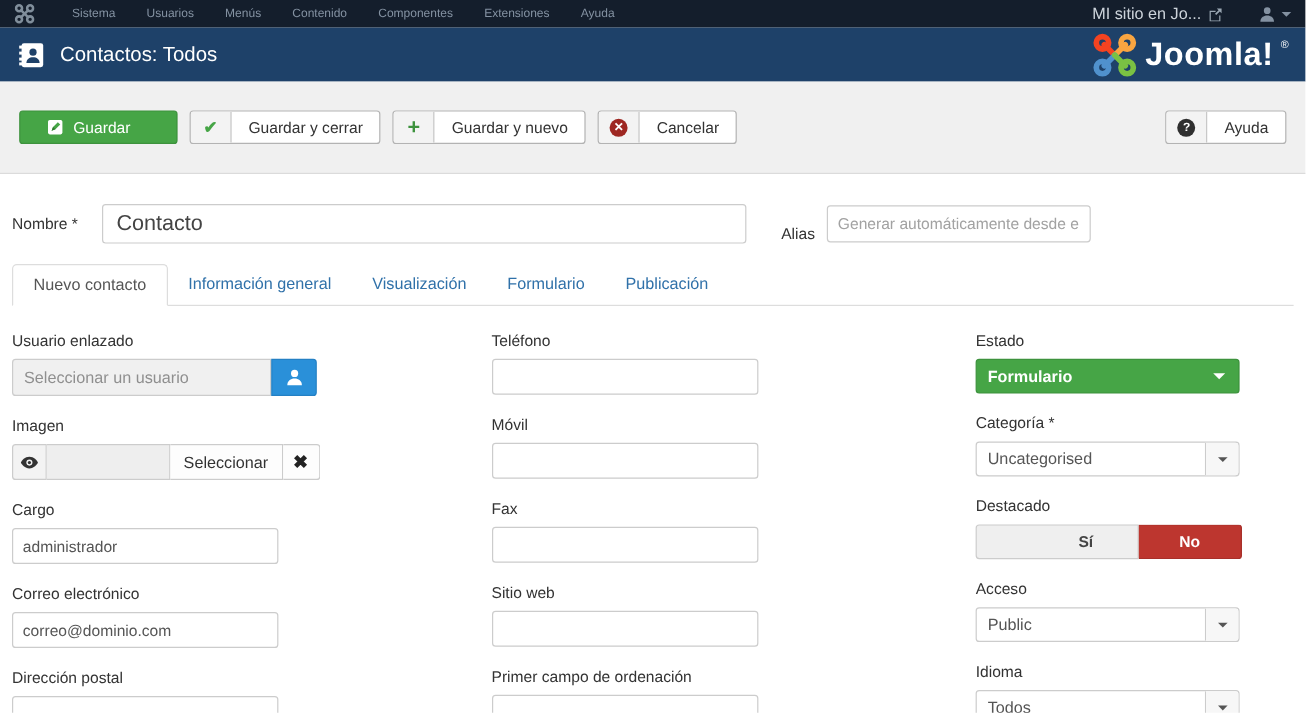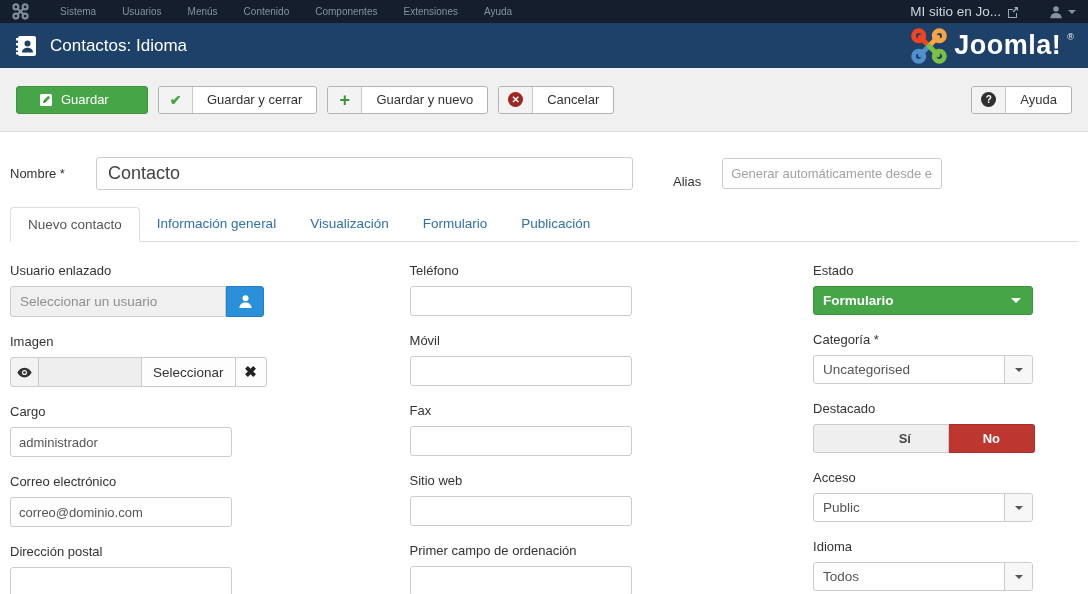--- a/index.html
+++ b/index.html
@@ -18,36 +18,36 @@
   .caret { width:0; height:0; border-left:4px solid transparent; border-right:4px solid transparent; border-top:4px solid #8492a2; }
 
   
   .pageheader { height:45px; background:#1e4169; display:flex; align-items:center; padding:0 14px; }
   .pagetitle { color:#fff; font-size:17px; margin-left:12px; }
   .logo { margin-left:auto; display:flex; align-items:center; gap:6px; }
   .logo-text { color:#fff; font-size:27px; font-weight:700; letter-spacing:0.5px; }
   .logo-reg { color:#fff; font-size:9px; vertical-align:top; position:relative; top:-9px; }
 
   
-  .toolbar { height:64px; background:#f0f0f0; border-bottom:1px solid #dbdbdb; display:flex; align-items:center; padding:0 16px; }
+  .toolbar { height:77px; background:#f0f0f0; border-bottom:1px solid #dbdbdb; display:flex; align-items:center; padding:0 16px; }
   .btn-group { display:flex; gap:10px; }
   .btn { display:flex; align-items:stretch; height:28px; border:1px solid #b3b3b3; border-radius:3px; background:#fff; cursor:pointer; overflow:hidden; }
   .btn .ico { display:flex; align-items:center; justify-content:center; width:34px; border-right:1px solid #c8c8c8; background:#f3f3f3; }
   .btn .lbl { display:flex; align-items:center; padding:0 14px; font-size:13px; color:#333; }
   .btn-success { background:#46a546; border-color:#3d923d; width:132px; }
   .btn-success .ico { border-right:none; background:transparent; width:auto; padding-left:22px; }
   .btn-success .lbl { color:#fff; padding-left:8px; }
   .btn-help { margin-left:auto; }
   .circle-ico { width:15px; height:15px; border-radius:50%; display:flex; align-items:center; justify-content:center; color:#fff; font-size:10px; font-weight:bold; }
   .check-glyph { color:#46a546; font-size:14px; font-weight:bold; }
   .plus-glyph { color:#3d923d; font-size:18px; font-weight:bold; line-height:1; }
 
   
   .form-area { padding:0 10px; }
-  .name-row { display:flex; align-items:center; margin-top:25px;gap:11px; }
+  .name-row { display:flex; align-items:center; margin-top:25px; }
   .fld-label { font-size:13px; color:#333; }
   .name-row .nlabel { width:75px; }
   .input { border:1px solid #ccc; border-radius:3px; color:#555; font-family:"Liberation Sans",sans-serif; font-size:13px; padding:0 8px; background:#fff; }
   .name-input { width:537px; height:33px; font-size:18px; color:#444; padding:0 11px; }
   .alias-label { margin-left:29px;margin-top:16px; }
   .alias-input { width:220px; height:31px; margin-left:10px; }
   .input::placeholder { color:#a2a2a2; }
 
   
   .tabs { display:flex; margin-top:17px; border-bottom:1px solid #ddd; padding-left:0; }
@@ -132,21 +132,21 @@
 <div class="pageheader">
   <svg width="24" height="24" viewBox="0 0 24 24">
     <rect x="4" y="2" width="18" height="20" rx="2" fill="#fff"></rect>
     <rect x="2" y="4" width="3" height="2.5" fill="#fff"></rect>
       <rect x="2" y="9" width="3" height="2.5" fill="#fff"></rect>
     <rect x="2" y="14" width="3" height="2.5" fill="#fff"></rect>
       <rect x="2" y="18" width="3" height="2.5" fill="#fff"></rect>
     <circle cx="13.5" cy="9.5" r="3" fill="#1e4169"></circle>
     <path d="M8 18.5 c0-3.2 2.5-4.8 5.5-4.8 s5.5 1.6 5.5 4.8z" fill="#1e4169"></path>
   </svg>
-  <span class="pagetitle">Contactos: Idioma</span>
+  <span class="pagetitle">Contactos: Todos</span>
   <div class="logo">
     <svg width="38" height="38" viewBox="0 0 48 48">
       <g fill="none" stroke-width="6" stroke-linecap="round">
         <g stroke="#f44321">
             <line x1="24" y1="24" x2="13" y2="13"></line>
             <circle cx="11" cy="11" r="6.5"></circle>
           </g>
         <g stroke="#f9a541">
             <line x1="24" y1="24" x2="35" y2="13"></line>
             <circle cx="37" cy="11" r="6.5"></circle>

